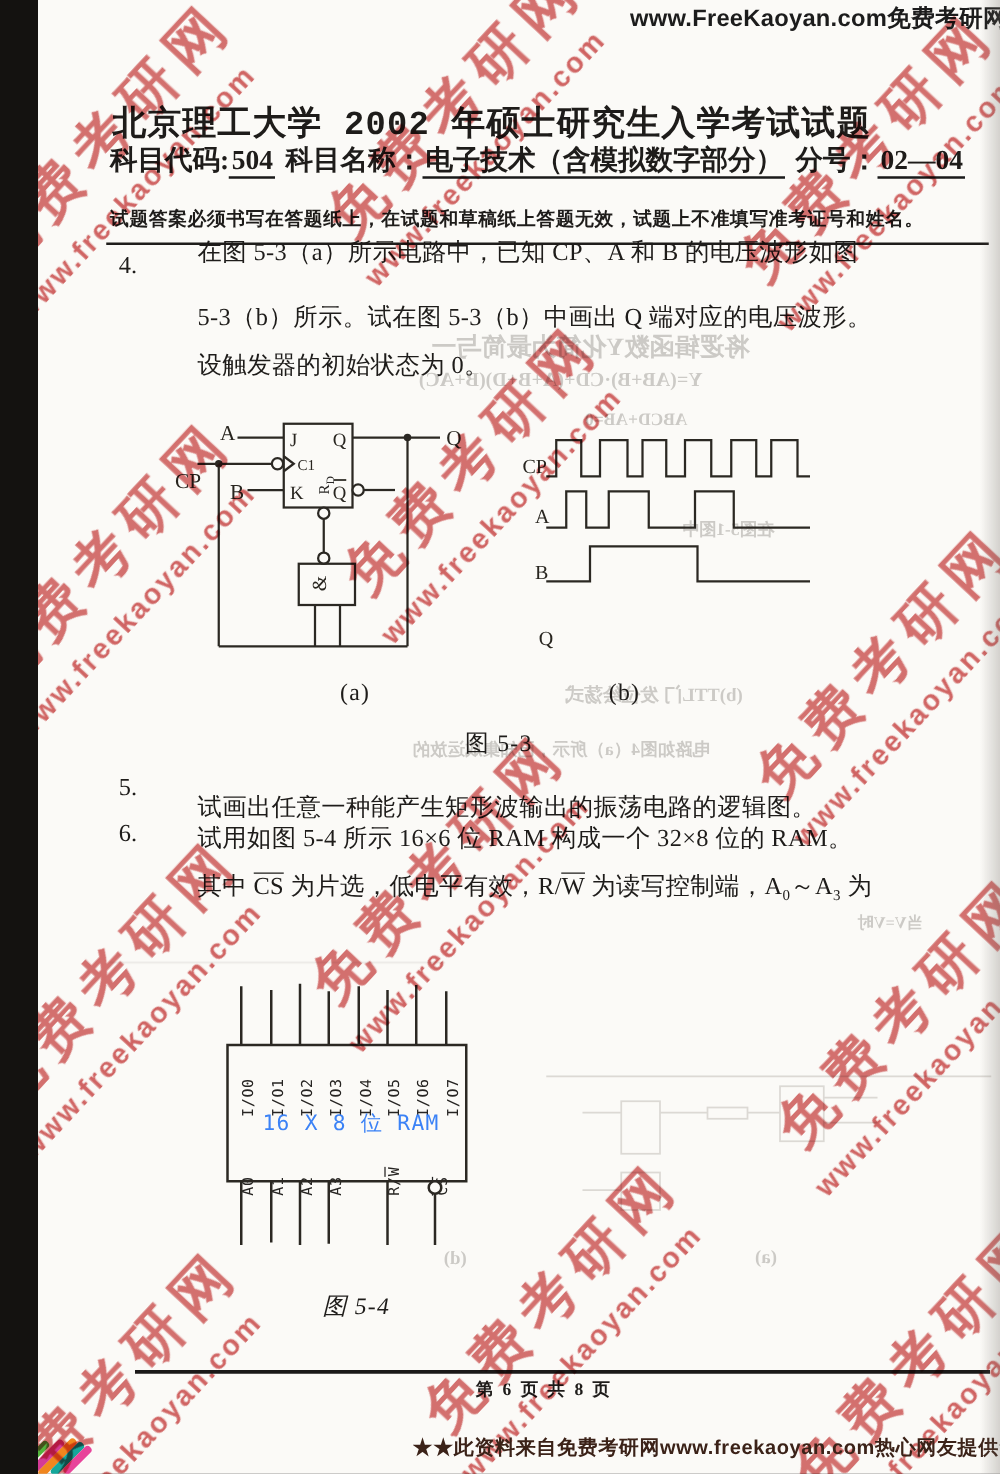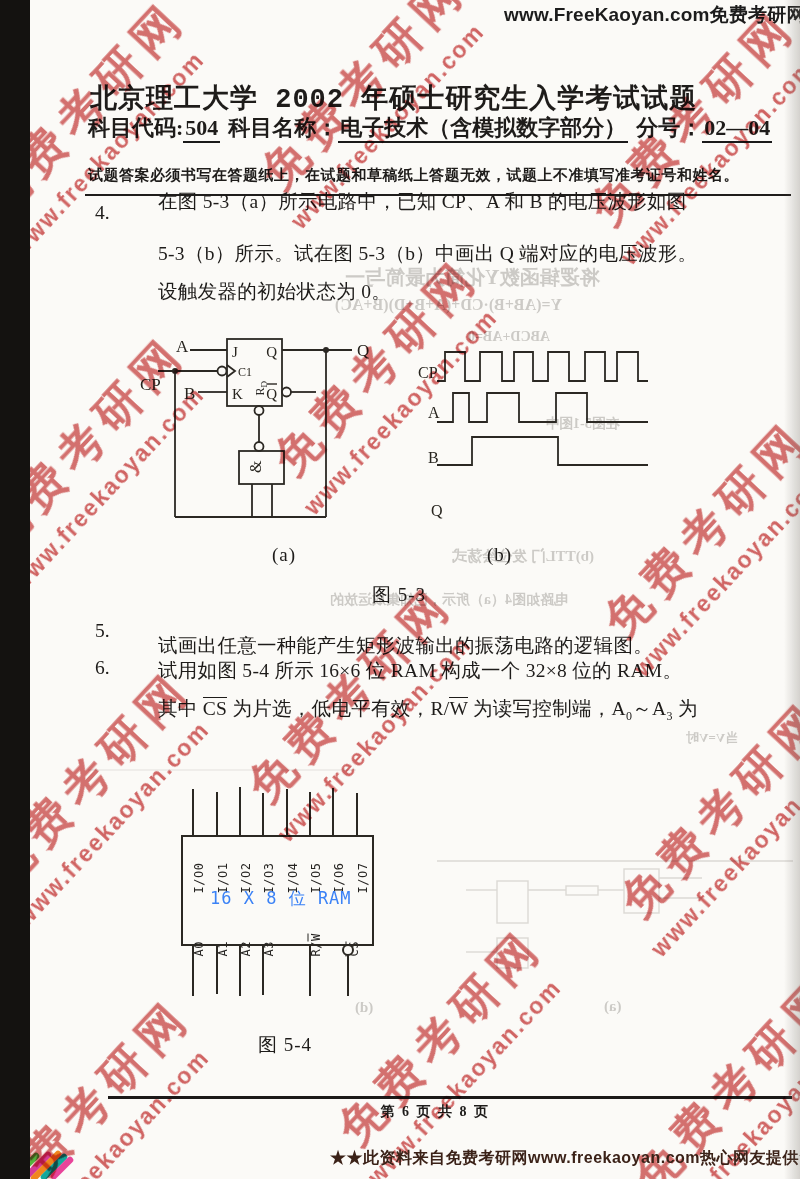--- a/index.html
+++ b/index.html
@@ -101,21 +101,21 @@
   <div class="abs content-layer figcap" style="left:487px;top:544px;">(b)</div>
   <div class="abs content-layer figcap" style="left:372px;top:582px;">图 5-3</div>
 
   <div class="abs content-layer qnum" style="left:95px;top:620px;">5.</div>
   <div class="abs content-layer qline" style="left:158px;top:632px;">试画出任意一种能产生矩形波输出的振荡电路的逻辑图。</div>
 
   <div class="abs content-layer qnum" style="left:95px;top:657px;">6.</div>
   <div class="abs content-layer qline" style="left:158px;top:657px;">试用如图 5-4 所示 16×6 位 RAM 构成一个 32×8 位的 RAM。</div>
   <div class="abs content-layer qline" style="left:158px;top:695px;"><span>其中 </span><span class="ov">CS</span><span> 为片选，低电平有效，R/</span><span class="ov">W</span><span> 为读写控制端，A</span><sub>0</sub><span>～A</span><sub>3</sub><span> 为</span></div>
 
-  <div class="abs content-layer figcap" style="left:258px;top:1032px;">图 5-4</div>
+  <div class="abs content-layer figcap" style="left:258px;top:1032px;font-style:italic;">图 5-4</div>
 
   <div class="abs content-layer" id="footer-rule"></div>
   <div class="abs content-layer" id="page-indicator">第 6 页 共 8 页</div>
   <div class="abs" id="credit-line">★★此资料来自免费考研网www.freekaoyan.com热心网友提供★★</div>
 
   <svg id="lineart" class="abs" width="800" height="1179" viewBox="0 0 800 1179">
 
     <g stroke="#9a958c" stroke-width="1.4" fill="none" opacity="0.32">
       <line x1="437" y1="861" x2="793" y2="861"></line>
       <rect x="497" y="881" width="31" height="42"></rect>

